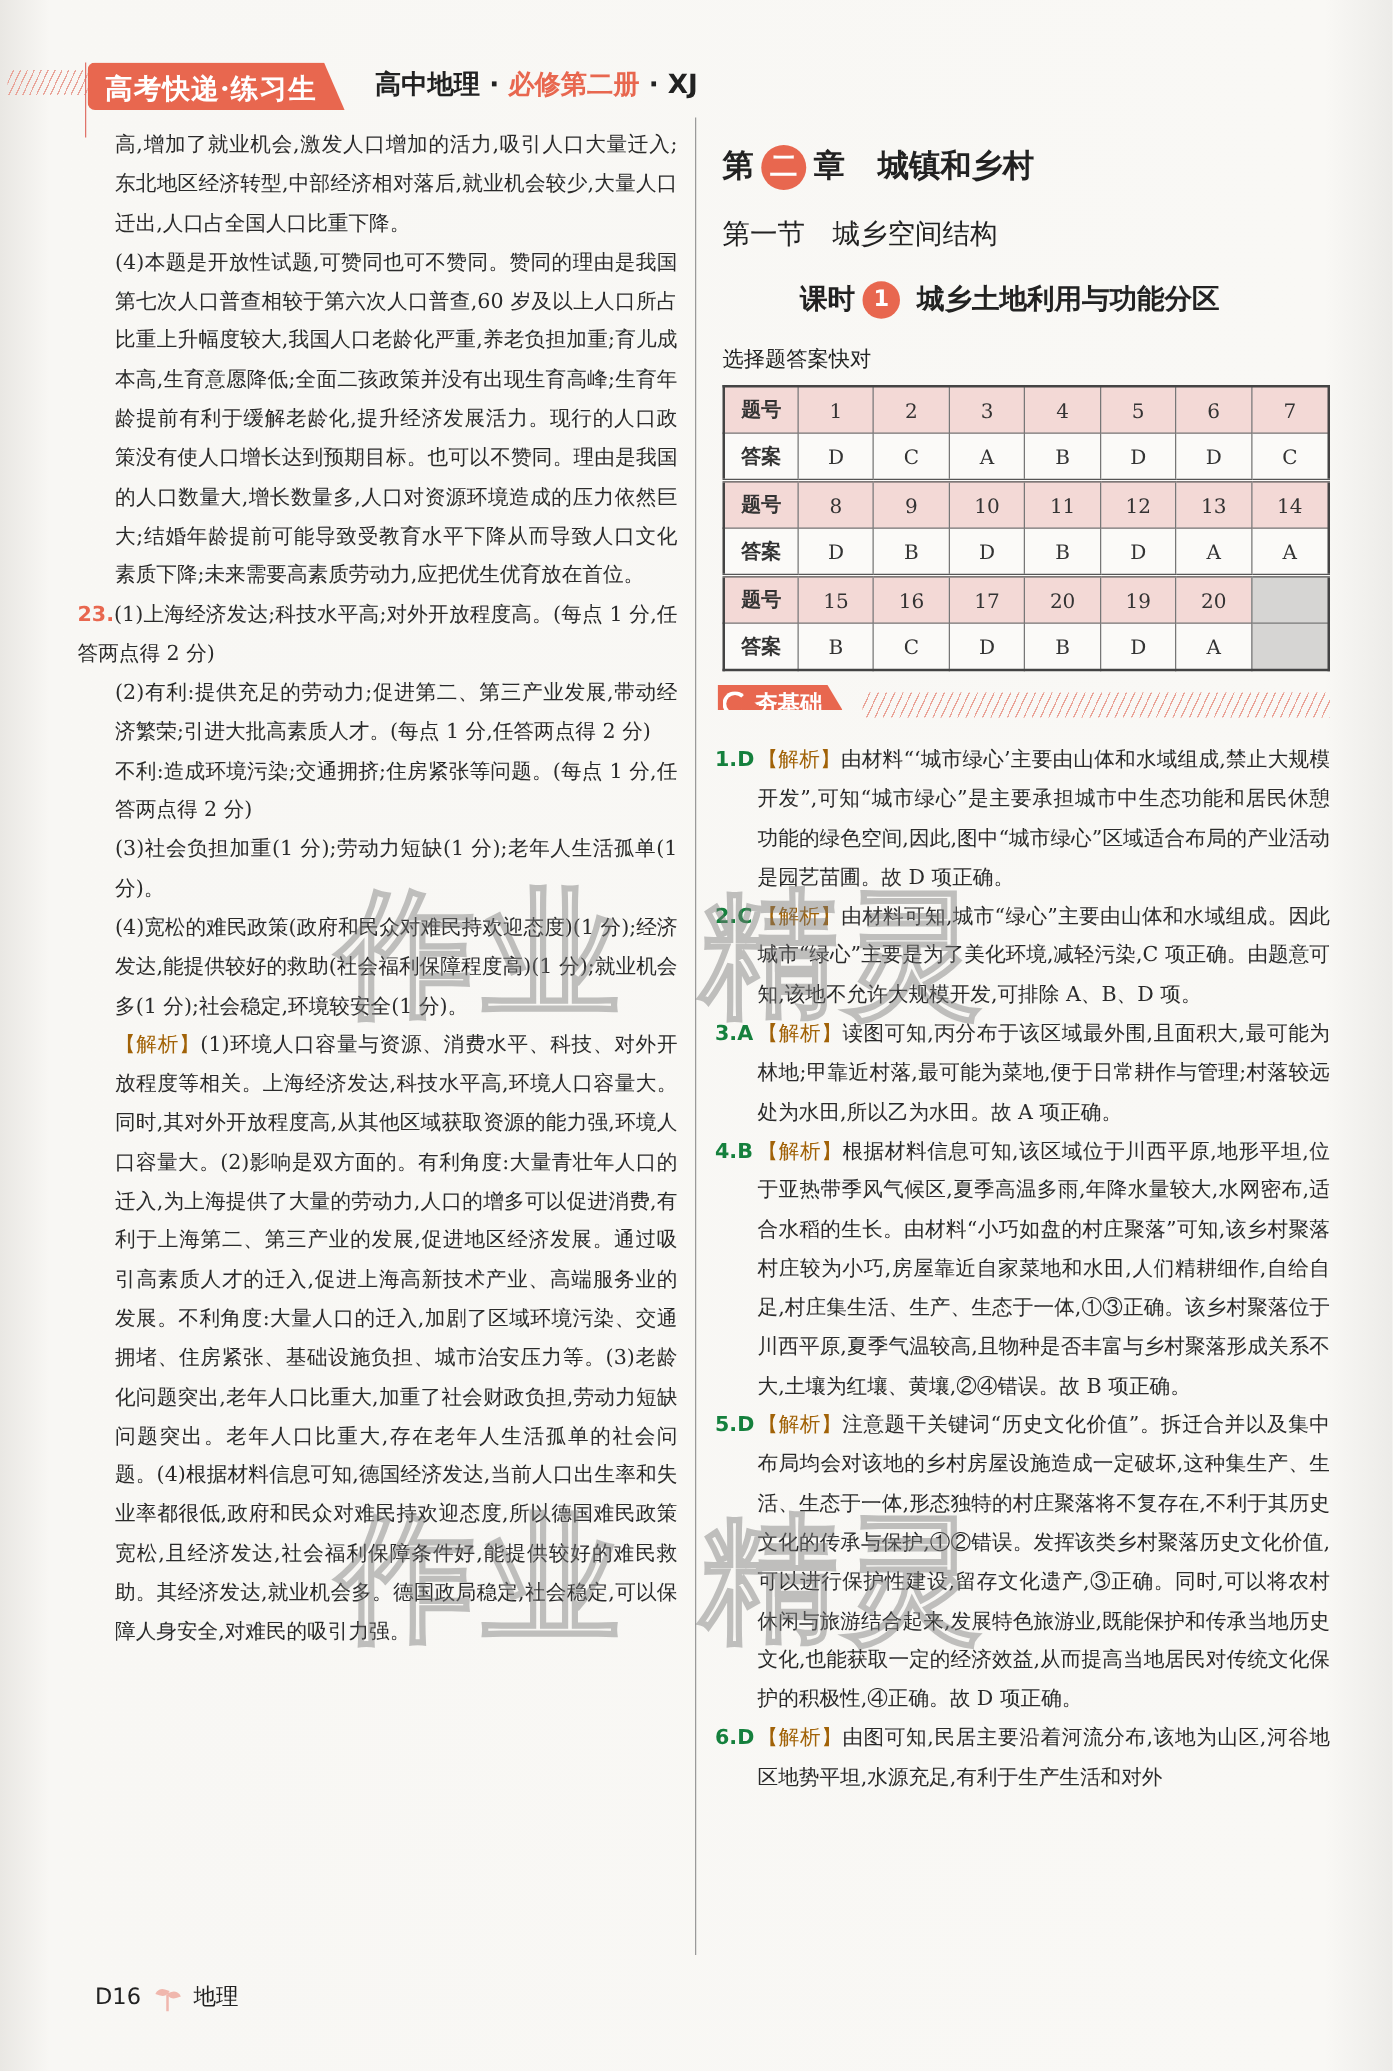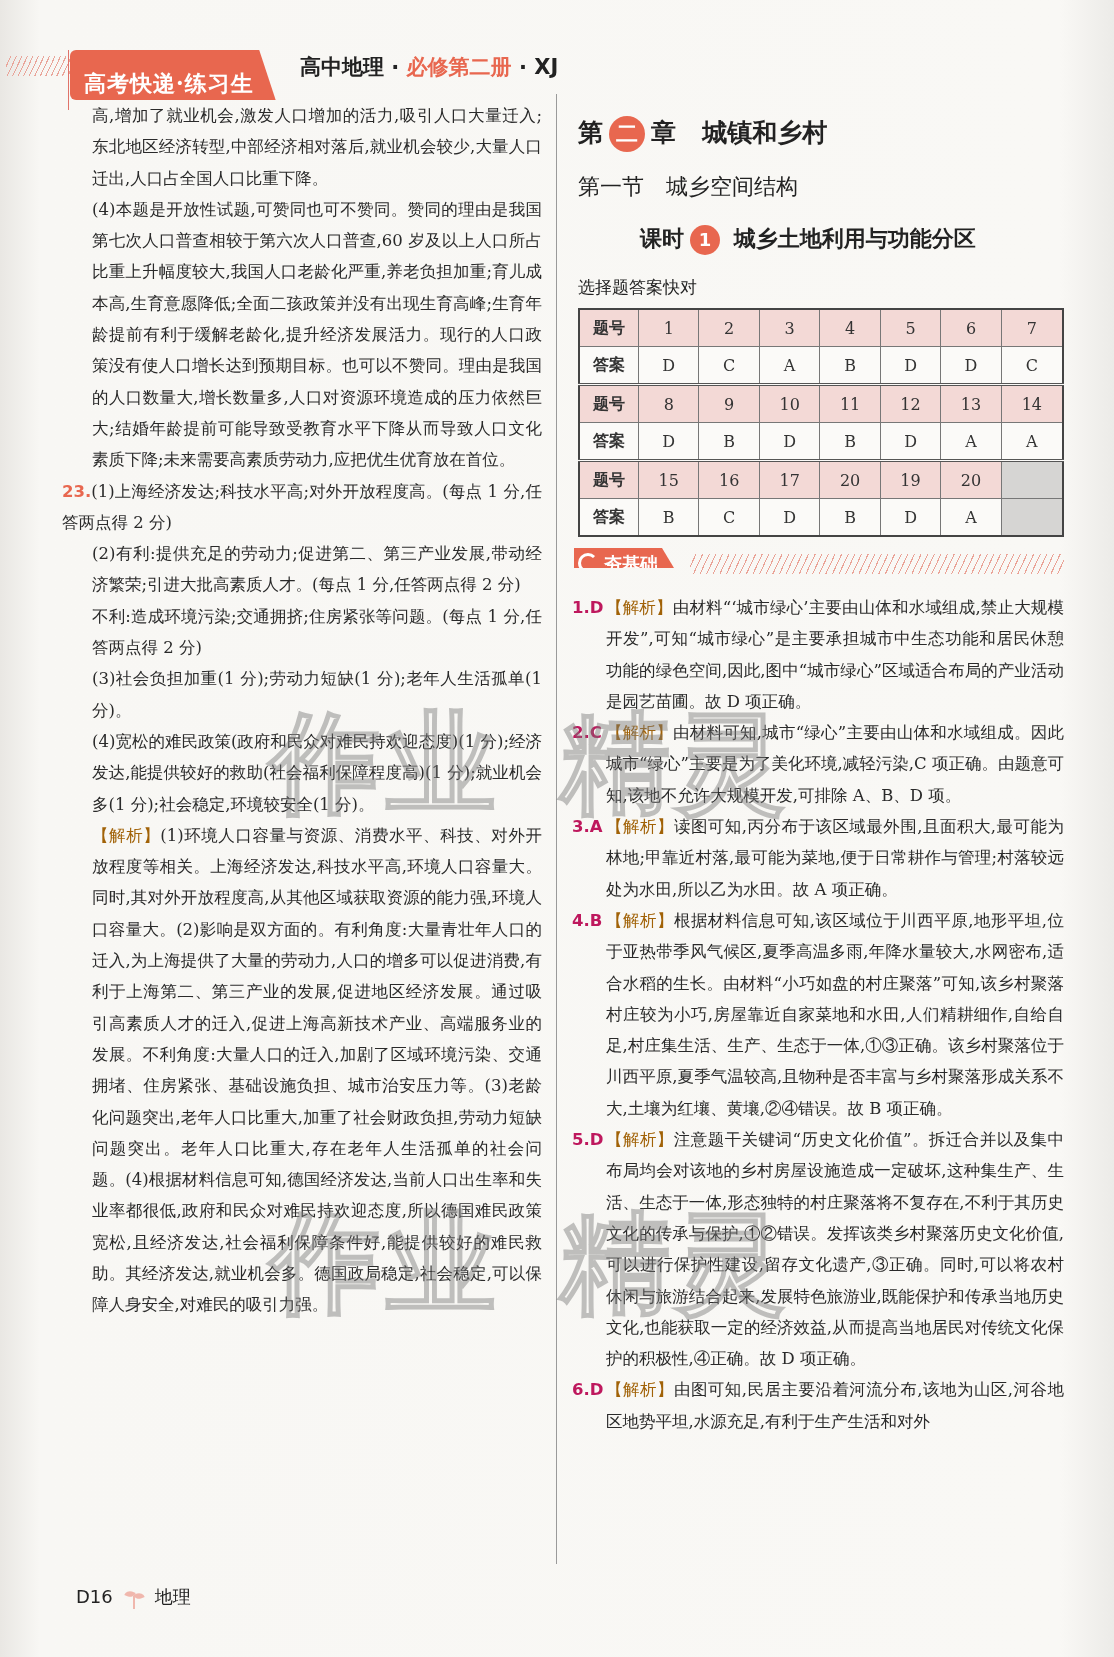--- a/index.html
+++ b/index.html
@@ -4,35 +4,35 @@
 <style>
   html,body{margin:0;padding:0;}
   body{width:1114px;height:1657px;background:#f7f6f3;position:relative;overflow:hidden;
        font-family:"DejaVu Serif","Liberation Serif",serif;color:#2a2a2a;}
   .page-shadow{position:absolute;left:0;top:0;width:1114px;height:1657px;
        background:linear-gradient(90deg,#e9e7e3 0,#f8f7f4 40px,#f9f8f5 1060px,#ecebe8 1114px);}
   .header{position:absolute;left:0;top:50px;height:36px;width:640px;}
   .hatch{position:absolute;left:6px;top:6px;width:64px;height:20px;
      background:repeating-linear-gradient(115deg,transparent 0 4px,#e9a59a 4px 5px);}
   .redline{position:absolute;left:68px;top:0px;width:1px;height:60px;background:#e0736a;}
-  .brand{position:absolute;left:70px;top:0;height:34px;padding:16px 22px 0 14px;background:#e8674f;
+  .brand{position:absolute;left:70px;top:0;height:34px;padding:4px 22px 0 14px;background:#e8674f;
      color:#fff;font-size:22px;font-weight:bold;line-height:34px;letter-spacing:1px;
      clip-path:polygon(0 0,92% 0,100% 100%,0 100%);border-radius:6px 0 0 6px;}
   .course{position:absolute;left:300px;top:2px;font-family:"DejaVu Sans","Liberation Sans",sans-serif;
      font-size:21px;font-weight:bold;line-height:30px;color:#222;}
   .course .hl{color:#e8674f;margin-top:32px;}
   .divider{position:absolute;left:556px;top:94px;width:1px;height:1470px;background:#9a9a9a;}
   .col{position:absolute;font-size:16.5px;line-height:31.3px;}
   .left{left:92px;top:100px;width:450px;}
   .right{left:572px;top:552px;width:492px;}
   .p{margin:0;text-align:justify;}
   .qnum{color:#e8674f;font-family:"DejaVu Sans","Liberation Sans",sans-serif;font-weight:bold;}
   .tag{color:#a16207;}
   .item{position:relative;padding-left:34px;margin:0;}
-  .item .qn{position:absolute;left:0;top:0;color:#be185d;font-family:"DejaVu Sans","Liberation Sans",sans-serif;font-weight:bold;}
+  .item .qn{position:absolute;left:0;top:0;color:#15803d;font-family:"DejaVu Sans","Liberation Sans",sans-serif;font-weight:bold;}
   .q23{position:relative;padding-left:0;margin-left:-30px;}
   .chap{position:absolute;left:578px;top:116px;font-family:"DejaVu Sans","Liberation Sans",sans-serif;
      font-size:25px;font-weight:bold;color:#222;}
   .circle{display:inline-block;width:36px;height:36px;border-radius:50%;background:#e8674f;color:#fff;
      text-align:center;line-height:36px;font-size:22px;vertical-align:middle;margin:0 6px;}
   .section{position:absolute;left:578px;top:172px;font-family:Liberation Mono, monospace;font-size:22px;color:#222;}
   .lesson{position:absolute;left:640px;top:224px;font-family:"DejaVu Sans","Liberation Sans",sans-serif;font-size:22px;color:#222;font-weight:bold;}
   .lesson .circle{width:30px;height:30px;line-height:30px;font-size:18px;}
   .quick{position:absolute;left:578px;top:276px;font-family:"DejaVu Sans","Liberation Sans",sans-serif;font-size:17px;color:#222;}
   table.ans{position:absolute;left:578px;top:308px;width:486px;border-collapse:collapse;

